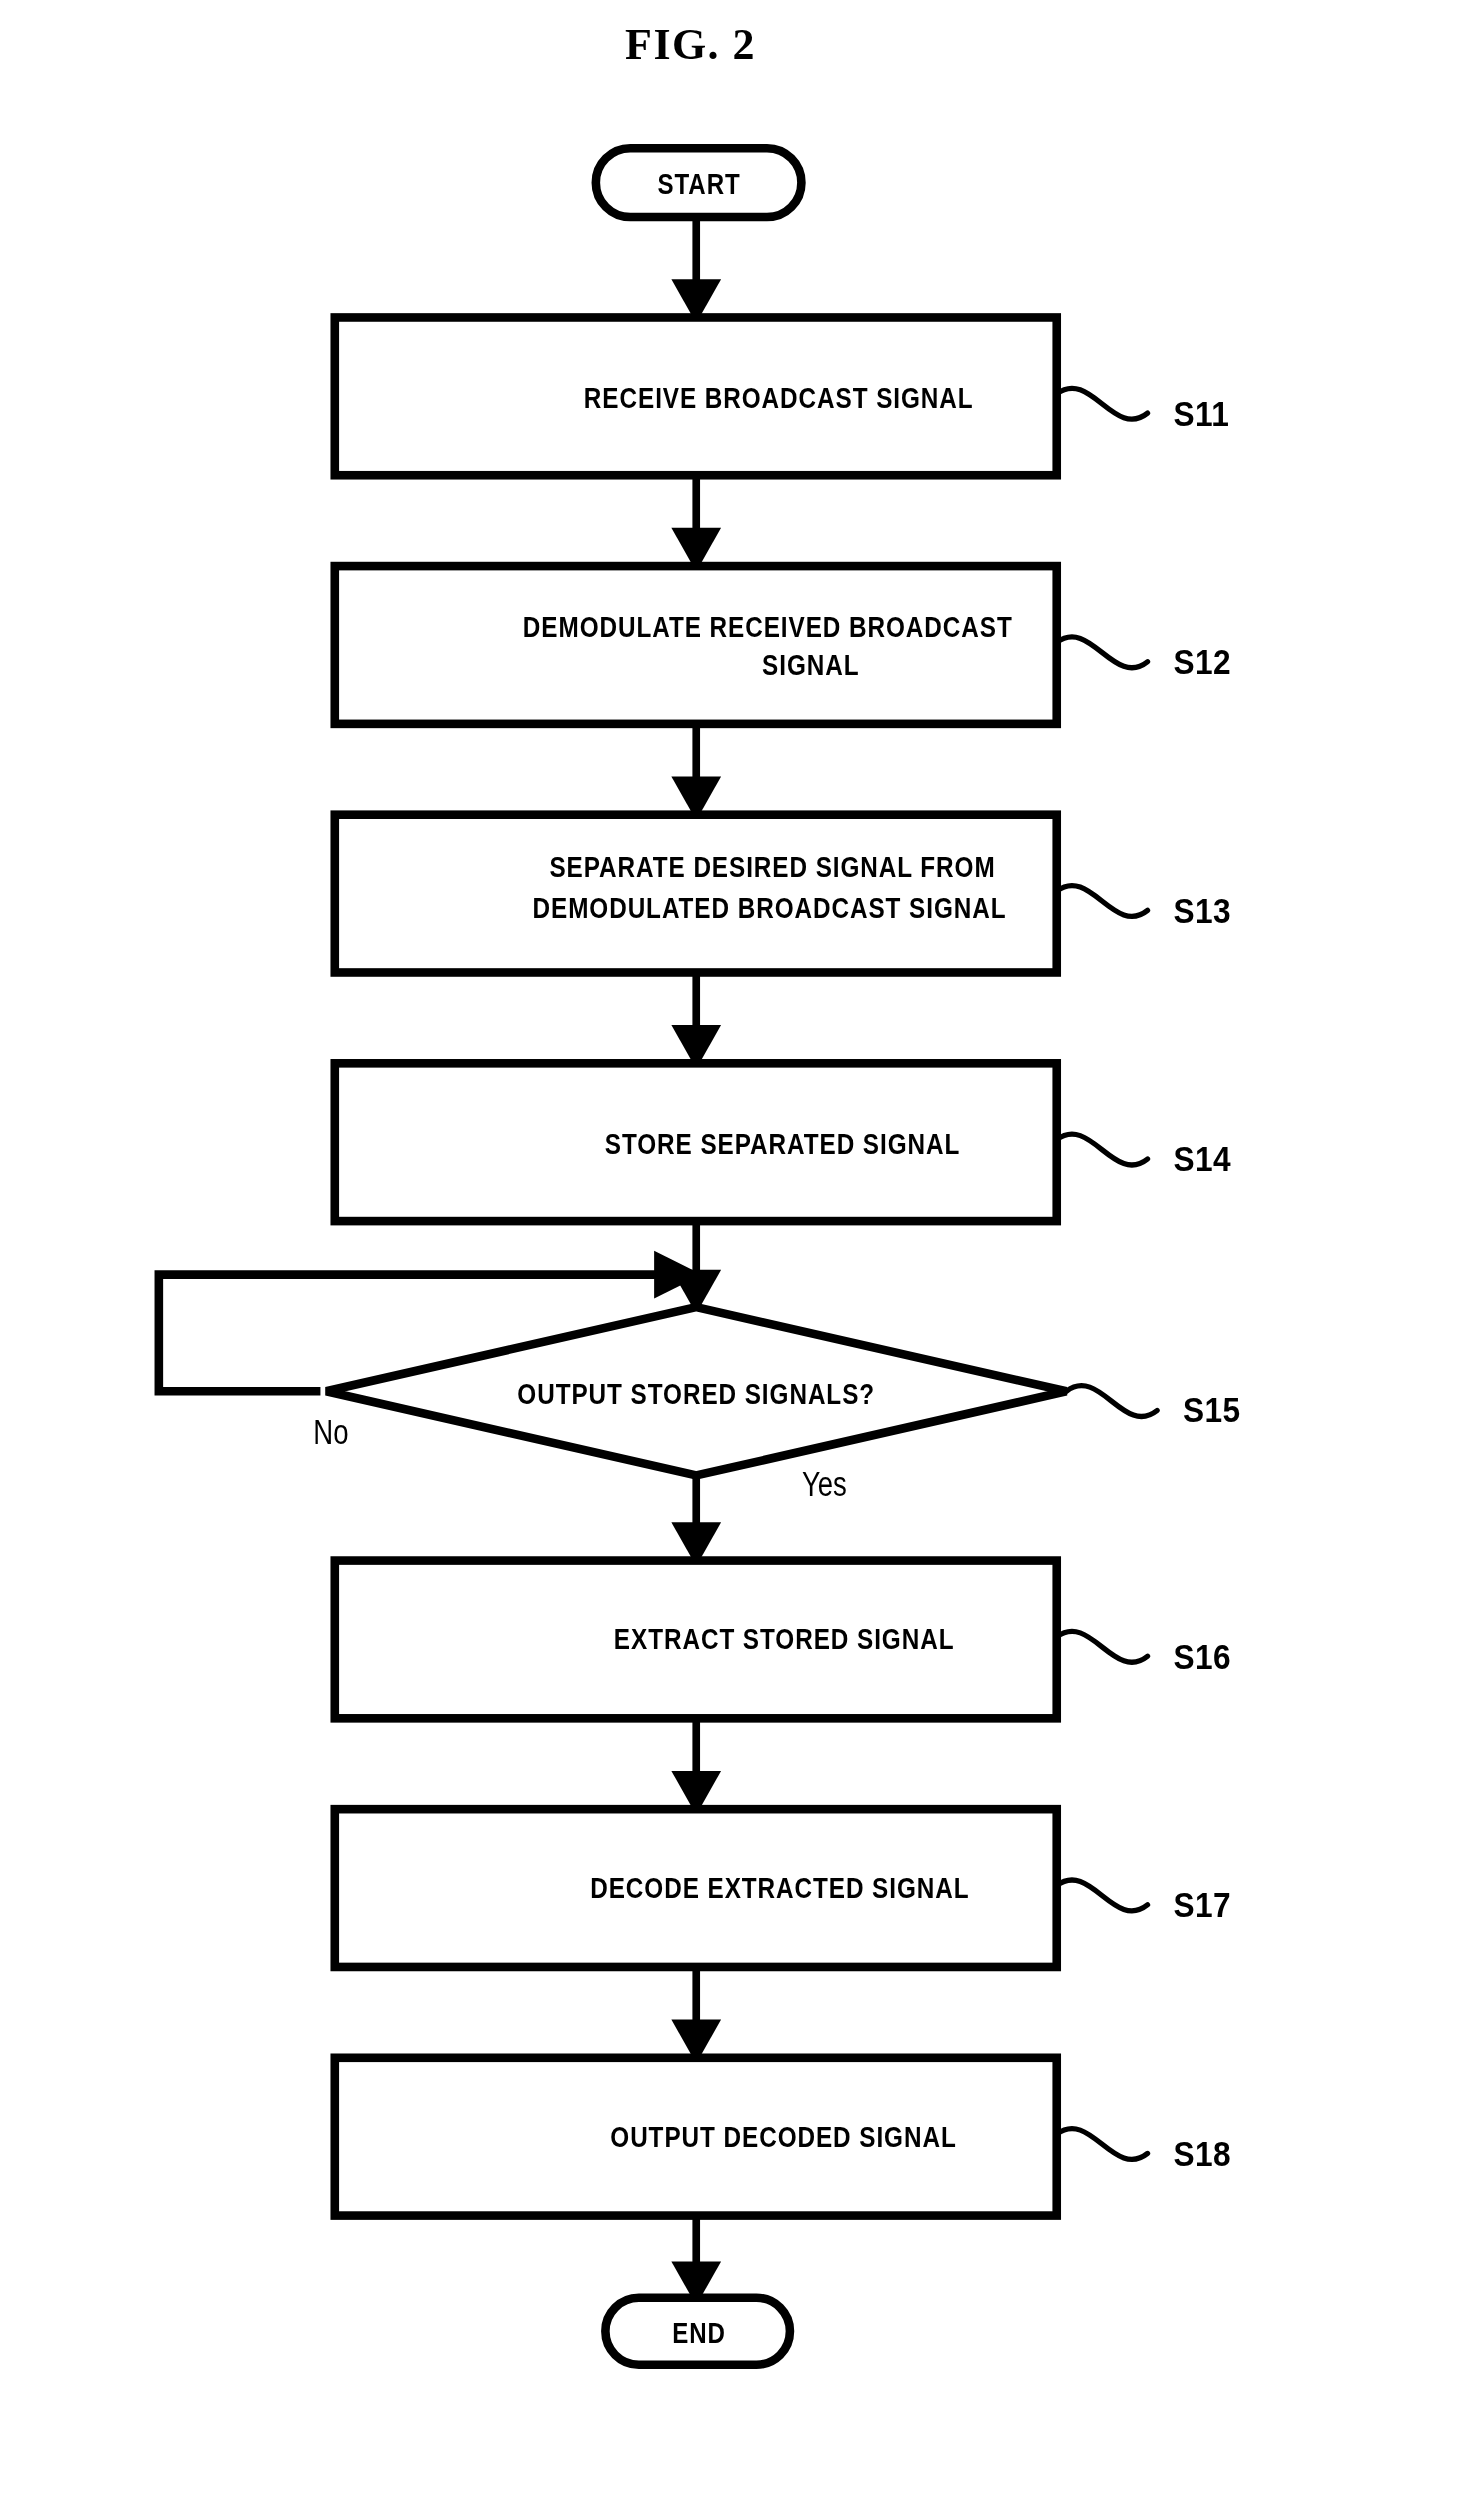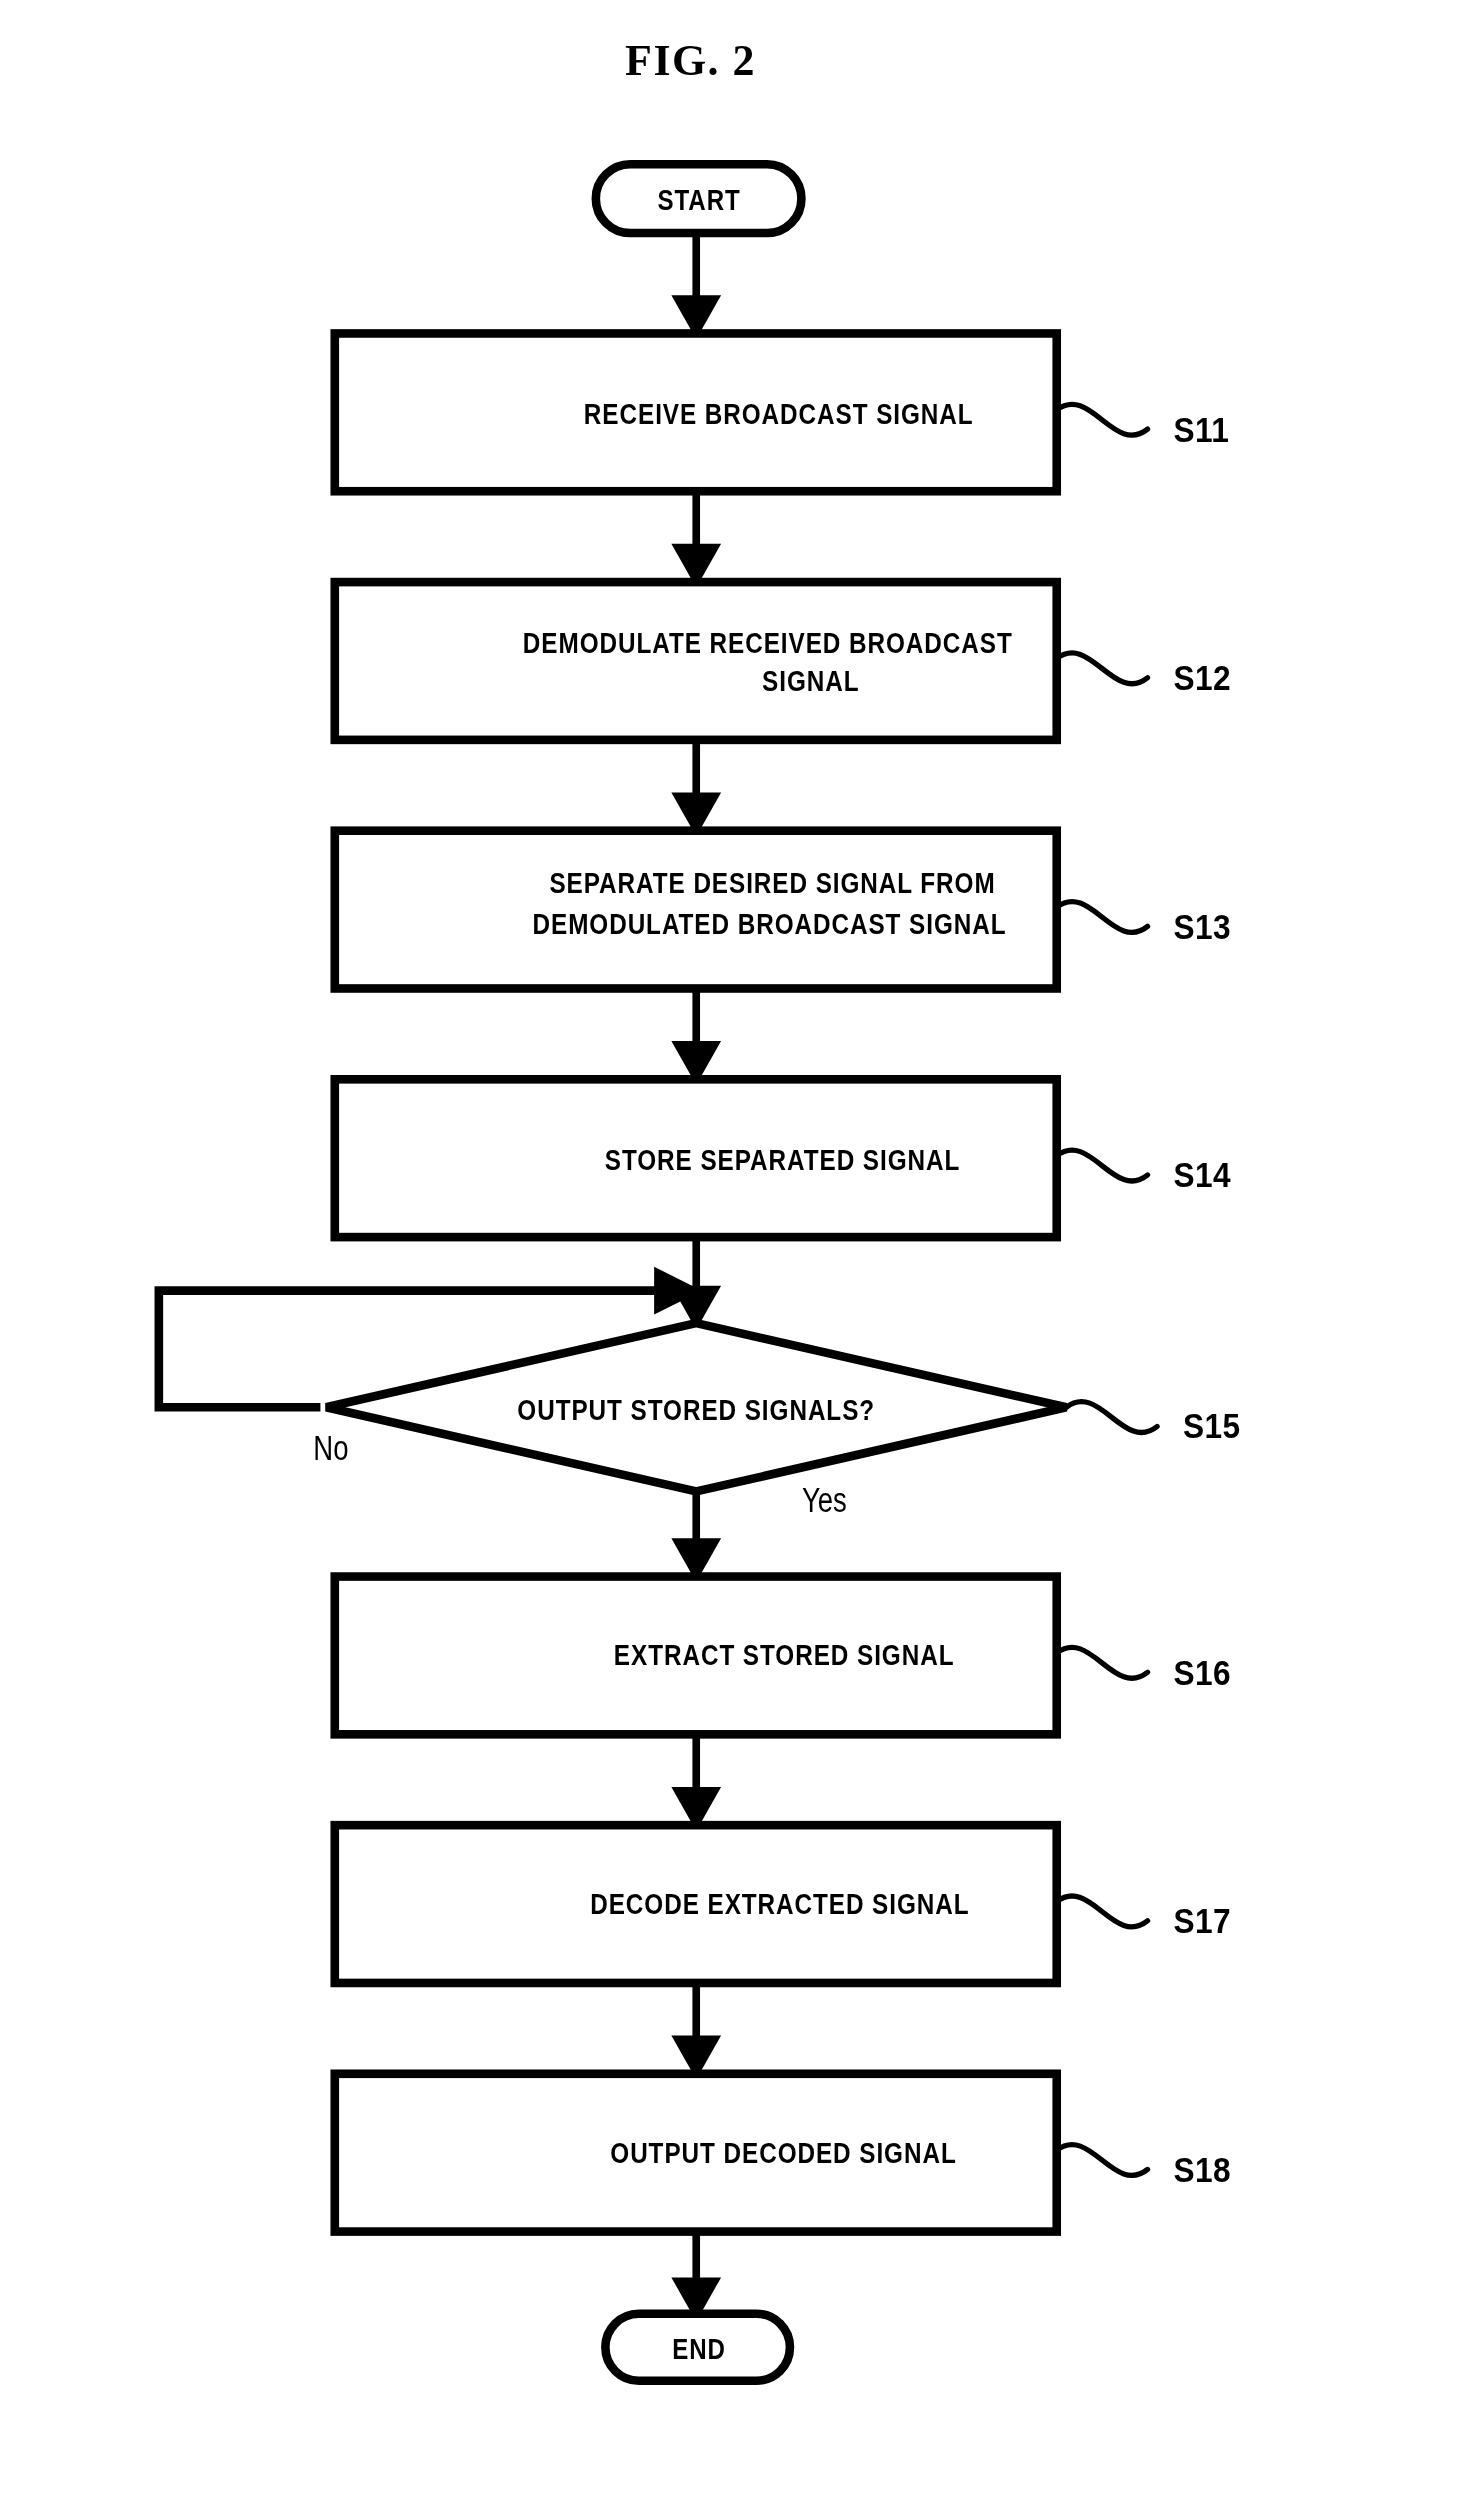--- a/index.html
+++ b/index.html
@@ -10,21 +10,21 @@
   }
   body {
     width: 1468px;
     height: 2512px;
     position: relative;
     overflow: hidden;
     font-family: "Liberation Sans", sans-serif;
   }
   #figure-root {
     position: absolute;
-    top: 16px; left: 0;
+    top: 0; left: 0;
     width: 1468px;
     height: 2172px;
   }
   svg.flowchart {
     display: block;
     width: 1468px;
     height: 2512px;
     background: #ffffff;
   }
   

